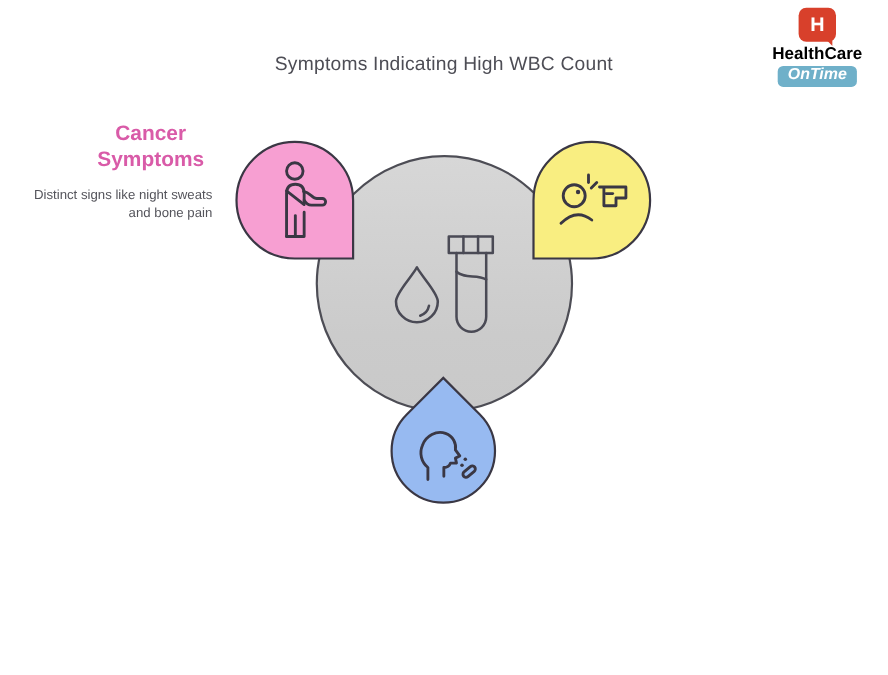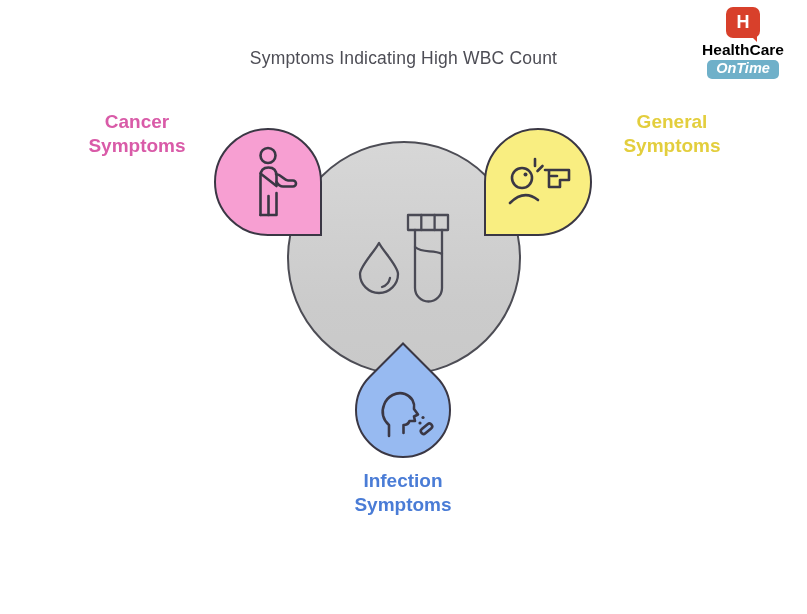--- a/index.html
+++ b/index.html
@@ -92,42 +92,41 @@
     <circle class="line" cx="26" cy="10.5" r="7.5"></circle>
     <path class="line" d="M18.5 70 V31 q0 -8.5 8 -8.5 8 0 8 8.5 v9"></path>
     <path class="line" d="M18.5 70 h16 V48"></path>
     <path class="line" d="M26.5 70 V51"></path>
     <path class="line" d="M18.5 28.5 L34.5 41"></path>
     <path class="line" d="M34 29 c6 1 8 6.5 12 6.5 h5 a3 3 0 0 1 0 6 h-10 c-3 0 -5 -2 -6.5 -4.5"></path>
   </svg>
 </div>
 <div class="abs block-cancer">
   <div class="sec-heading">Cancer Symptoms</div>
+  <div class="sec-desc">Distinct signs like night sweats and bone pain</div>
 </div>
 
 <div class="abs bubble bubble-general"></div>
 <div class="abs icon" style="left:506px;top:155px;">
   <svg width="66" height="56" viewBox="0 0 66 56">
     <circle class="line" cx="16" cy="23" r="10"></circle>
     <circle class="dot" cx="19.5" cy="19.5" r="2"></circle>
     <path class="line" d="M29 4 v7"></path>
     <path class="line" d="M36.5 11 l-5 5"></path>
     <path class="line" d="M4 48 q14 -14 28 -3"></path>
     <path class="line" d="M39 15 h24 v10 h-9 v7 h-11 v-17"></path>
     <path class="line" d="M45 21 h6"></path>
   </svg>
 </div>
 <div class="abs block-general">
-  <div class="sec-heading">General Symptoms</div>
 </div>
 
 <div class="abs bubble bubble-infection"></div>
 <div class="abs icon" style="left:376px;top:382px;">
   <svg width="58" height="58" viewBox="0 0 58 58">
     <path class="line" d="M13 54 V43 C7 38 5 30 8 23 11 14 21 9 29 12 c7 2.5 10 9 9 15 l4 5.5 -4 2 1 4.5 h-5.5 c-1 3 -4 4 -6 4 v8"></path>
     <circle class="dot" cx="44" cy="41" r="1.6"></circle>
     <circle class="dot" cx="47" cy="35.5" r="1.6"></circle>
     <rect class="line" x="44" y="44" width="13" height="5.5" rx="2.75" transform="rotate(-40 50.5 46.75)"></rect>
   </svg>
 </div>
 <div class="abs block-infection">
-  <div class="sec-heading">Infection Symptoms</div>
 </div>
 
 </body></html>

